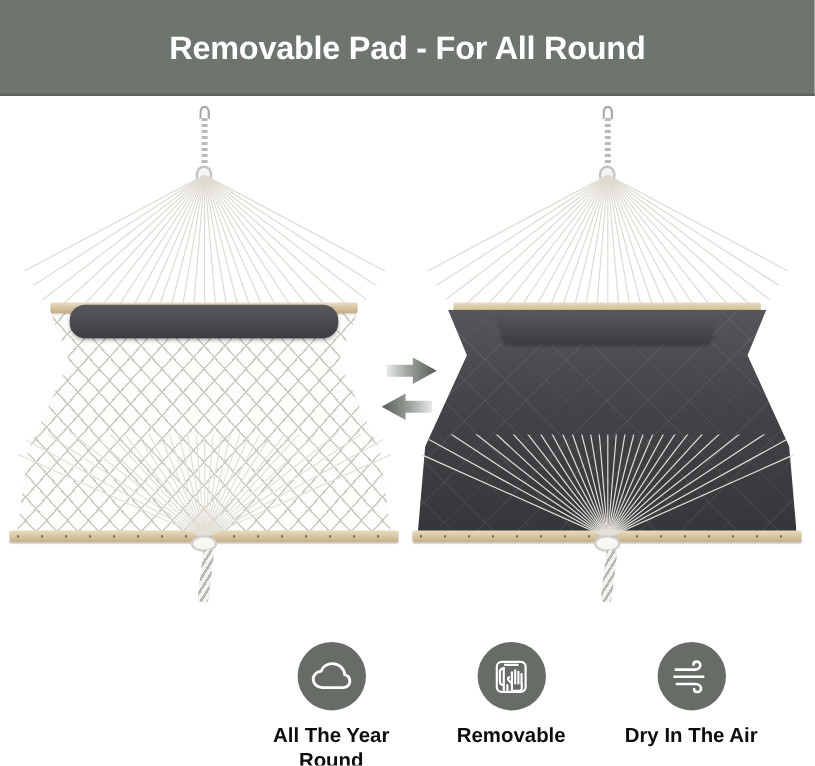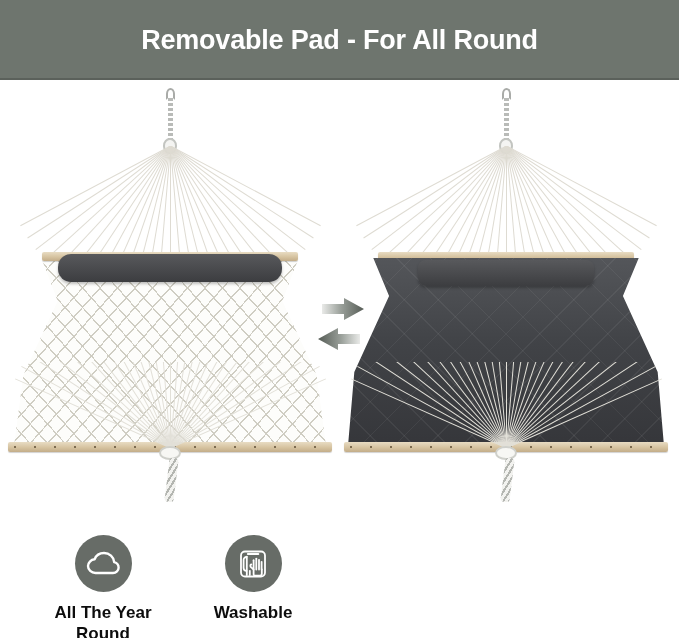--- a/index.html
+++ b/index.html
@@ -265,21 +265,21 @@
 
   
   .features {
     position: absolute;
     left: 0;
     top: 500px;
     width: 679px;
     height: 138px;
     display: flex;
     align-items: flex-start;
-    justify-content: flex-start;
+    justify-content: flex-end;
     padding: 0 28px;
     box-sizing: border-box;
   }
   .feature {
     width: 150px;
     display: flex;
     flex-direction: column;
     align-items: center;
   }
   .icon-circle {
@@ -505,17 +505,29 @@
         <path d="M16.6,21.5 L16.6,12.2"></path>
         <path d="M19.3,21.5 L19.3,10.6"></path>
         <path d="M22,21.5 L22,11.8"></path>
         <path d="M24.6,21.5 L24.6,13.8"></path>
         <path d="M14.3,16.5 C13,16.5 13,18.6 14.3,19.4 L16.6,21.5 L16.6,26.5
                  C16.6,27.3 17.2,27.6 18.2,27.6 L23,27.6 C24.2,27.6 24.8,27 24.8,25.8
                  L24.8,21.5"></path>
         <path d="M10.8,6 L21.4,6"></path>
       </svg>
     </div>
-    <div class="feature-label">Washable</div>
+    <div class="feature-label">Removable</div>
   </div>
 
+  <div class="feature">
+    <div class="icon-circle">
+      <svg width="34" height="28" viewBox="0 0 34 28" fill="none" stroke="#ffffff" stroke-width="2.2" stroke-linecap="round" stroke-linejoin="round">
+        <path d="M4,8 L20,8 C23,8 24.6,6.3 24.6,4.4 C24.6,2.6 23.2,1.4 21.6,1.4
+                 C20,1.4 18.9,2.4 18.9,3.9"></path>
+        <path d="M3,14 L27,14"></path>
+        <path d="M5,20 L20.5,20 C23.5,20 25.2,21.8 25.2,23.8 C25.2,25.6 23.8,26.8 22.2,26.8
+                 C20.6,26.8 19.5,25.8 19.5,24.3"></path>
+      </svg>
+    </div>
+    <div class="feature-label">Dry In The Air</div>
+  </div>
 
 </div>
 
 </body></html>

